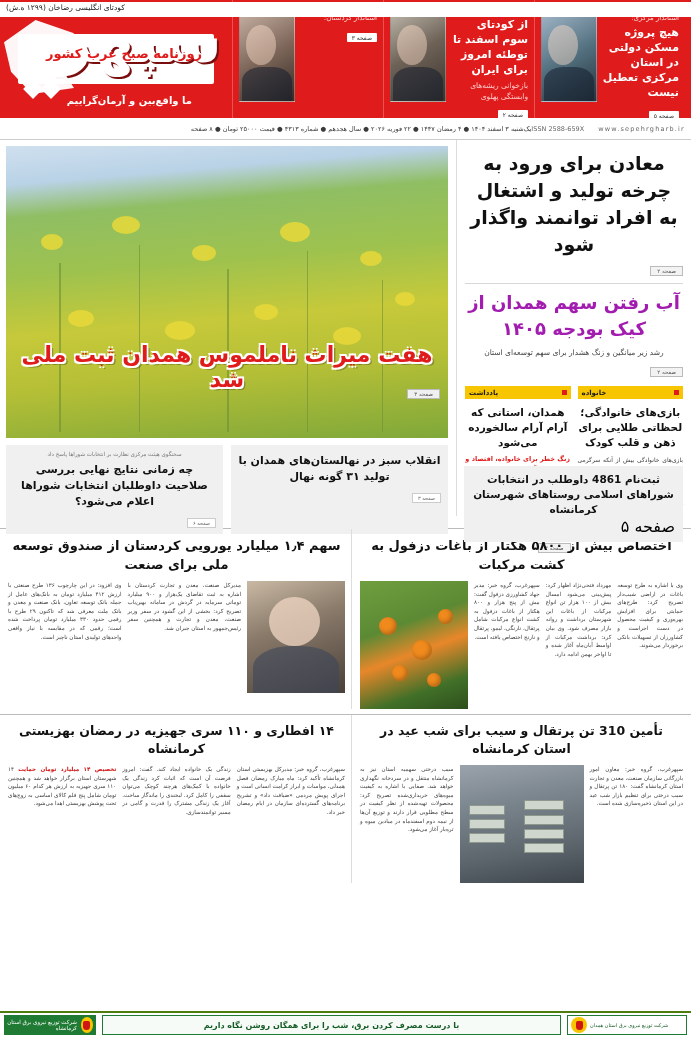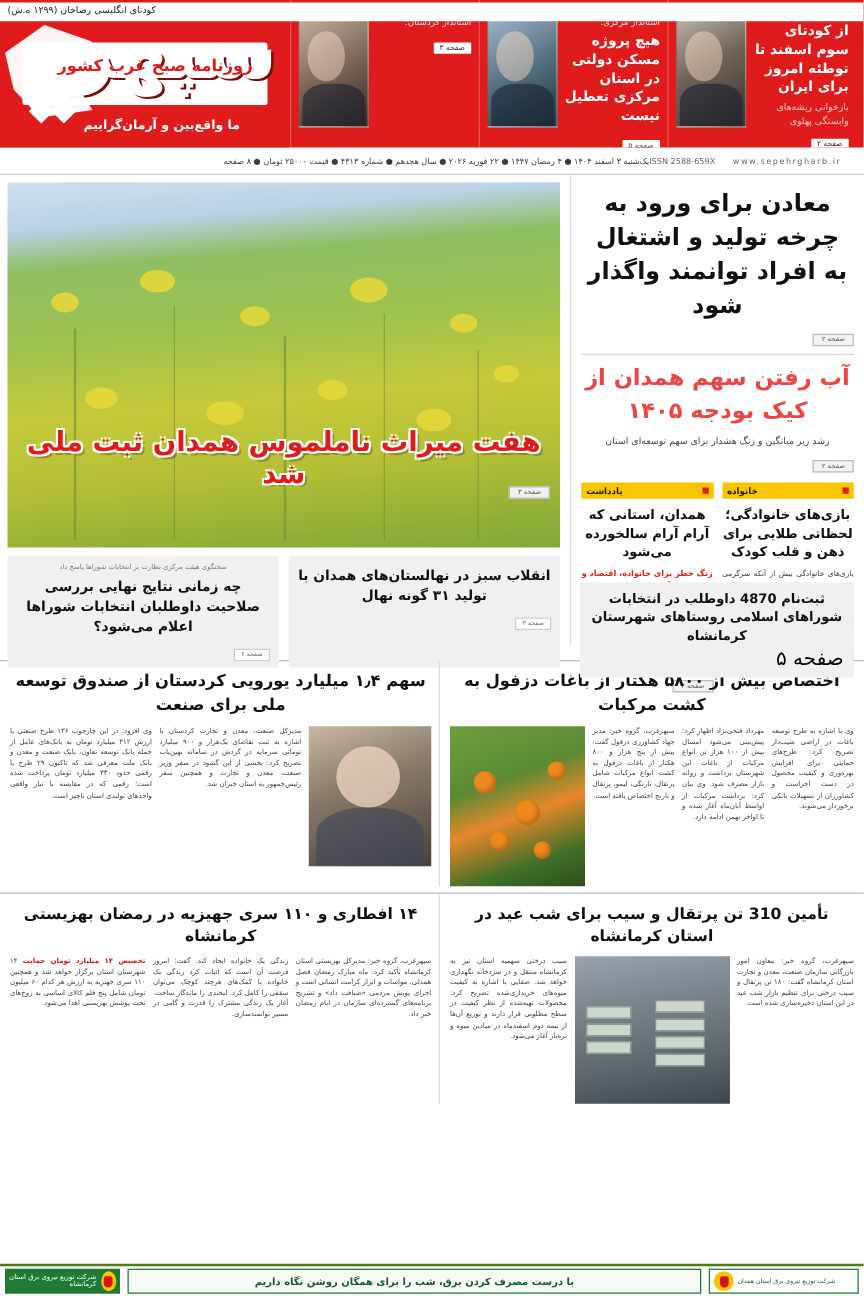--- a/index.html
+++ b/index.html
@@ -98,42 +98,42 @@
   }
   .t-photo::before{
     content:""; position:absolute; left:4%; bottom:0; width:92%; height:40%;
     background:rgba(20,30,45,.55); border-radius:40% 40% 0 0;
   }
 
   
   .infobar {
     height: 22px; background:#fff; border-bottom:1px solid #ccc;
     display:flex; flex-direction:row-reverse; align-items:center;
-    padding: 0 18px; font-size:6.5px; color:#3a3a3a;
+    padding: 0 6px; font-size:6.5px; color:#3a3a3a;
   }
   .infobar .dates { flex:1; text-align:right; letter-spacing:.1px; }
   .infobar .site { color:#666; letter-spacing:1.2px; }
   .infobar .issn { color:#666; margin-right:14px; }
 
   
   .main { display:flex; flex-direction:row; height: 376px; }
 
   
   .leadcol { width: 235px; padding: 6px 8px 0 8px; border-left:1px solid #ddd; }
   .lead-h {
     font-size:19px; font-weight:bold; color:#111; line-height:27px;
     text-align:center; padding-top:4px;
   }
   .pagetag {
     display:inline-block; border:1px solid #bbb; background:#f3f3f3;
     font-size:5.5px; color:#555; padding:1px 6px; margin-top:6px;
   }
   .hr-thin { border-top:1px solid #d8d8d8; margin:6px 0; }
   .lead-red {
-    font-size:18px; font-weight:bold; color:#ef4444; line-height:26px;
+    font-size:18px; font-weight:bold; color:#a21caf; line-height:26px;
     text-align:center;
   }
   .lead-red-sub {
     font-size:7.5px; color:#444; text-align:center; margin-top:5px; line-height:12px;
   }
   .twocol { display:flex; flex-direction:row-reverse; gap:7px; margin-top:8px; }
   .subcol { flex:1; }
   .yellowbar {
     background:#f7c600; height:13px; display:flex; flex-direction:row-reverse;
     align-items:center; justify-content:space-between; padding:0 4px;
@@ -261,36 +261,36 @@
     <div class="teaser">
       <div class="t-photo p3"></div>
       <div style="flex:1;">
         <div class="t-kicker">استاندار کردستان:</div>
         <div class="t-sub"></div>
         <span class="t-page">صفحه ۳</span>
       </div>
     </div>
 
     <div class="teaser">
+      <div class="t-photo p1"></div>
+      <div style="flex:1;">
+        <div class="t-kicker"></div>
+        <div class="t-title">از کودتای سوم اسفند تا توطئه امروز برای ایران</div>
+        <div class="t-sub">بازخوانی ریشه‌های وابستگی پهلوی</div>
+        <span class="t-page">صفحه ۲</span>
+      </div>
+    </div>
+
+    <div class="teaser">
       <div class="t-photo p2"></div>
       <div style="flex:1;">
         <div class="t-kicker">استاندار مرکزی:</div>
         <div class="t-title">هیچ پروژه مسکن دولتی در استان مرکزی تعطیل نیست</div>
         <div class="t-sub"></div>
         <span class="t-page">صفحه ۵</span>
-      </div>
-    </div>
-
-    <div class="teaser">
-      <div class="t-photo p1"></div>
-      <div style="flex:1;">
-        <div class="t-kicker"></div>
-        <div class="t-title">از کودتای سوم اسفند تا توطئه امروز برای ایران</div>
-        <div class="t-sub">بازخوانی ریشه‌های وابستگی پهلوی</div>
-        <span class="t-page">صفحه ۲</span>
       </div>
     </div>
   </div>
 
   <div class="infobar">
     <div class="dates">یک‌شنبه ۳ اسفند ۱۴۰۴ ● ۴ رمضان ۱۴۴۷ ● ۲۲ فوریه ۲۰۲۶ ● سال هجدهم ● شماره ۴۳۱۳ ● قیمت ۲۵۰۰۰ تومان ● ۸ صفحه</div>
     <div class="issn">ISSN 2588-659X</div>
     <div class="site">www.sepehrgharb.ir</div>
   </div>
 
@@ -361,21 +361,21 @@
         </div>
         <div class="underbox">
           <div class="uh">انقلاب سبز در نهالستان‌های همدان با تولید ۳۱ گونه نهال</div>
           <span class="utag">صفحه ۳</span>
         </div>
       </div>
     </div>
   </div>
 
   <div style="position:absolute; top:466px; right:8px; width:219px; background:#f0f0f0; padding:6px 8px;">
-    <div style="font-size:10.5px; font-weight:bold; line-height:15px; color:#111; text-align:center;">ثبت‌نام 4870 داوطلب در انتخابات شوراهای اسلامی روستاهای شهرستان کرمانشاه</div>
+    <div style="font-size:10.5px; font-weight:bold; line-height:15px; color:#111; text-align:center;">ثبت‌نام 4861 داوطلب در انتخابات شوراهای اسلامی روستاهای شهرستان کرمانشاه</div>
     <span class="utag">صفحه ۵</span>
   </div>
 
   <div class="midsec" style="margin-top:12px;">
     <div class="mid-left">
       <div class="mid-hed">اختصاص بیش از ۵۸۰۰ هکتار از باغات دزفول به کشت مرکبات</div>
       <div class="mid-body">
         <div class="mphoto">
           <div class="orange" style="left:18%;top:28%;width:18px;height:18px;"></div>
           <div class="orange" style="left:48%;top:46%;width:20px;height:20px;"></div>

